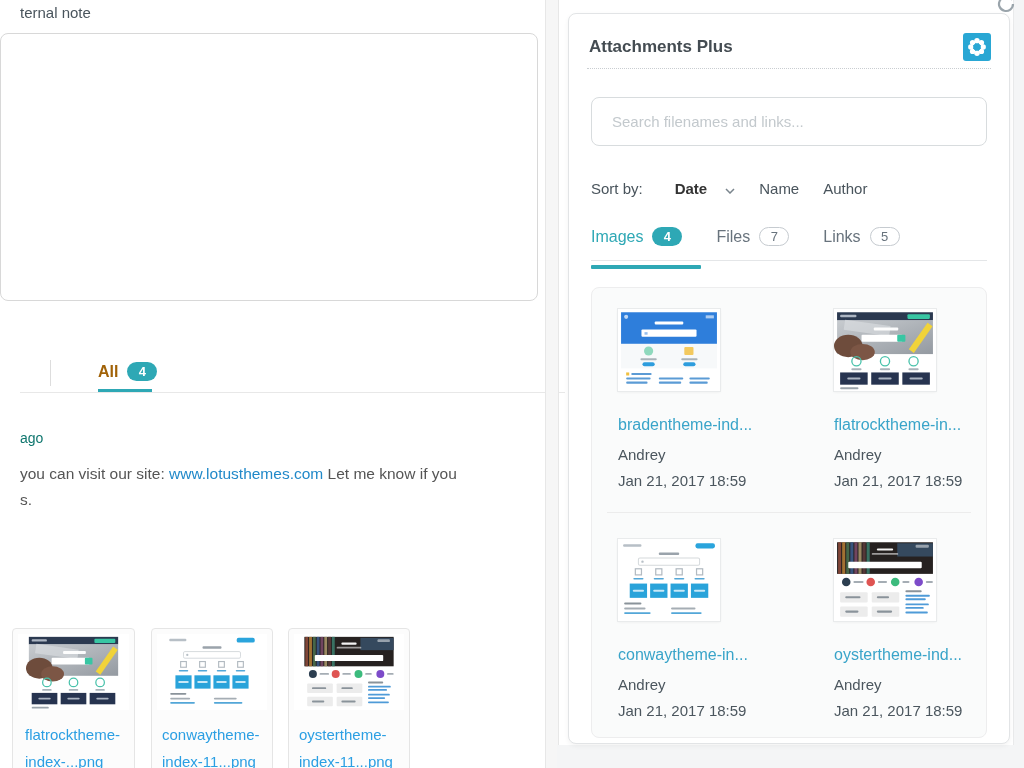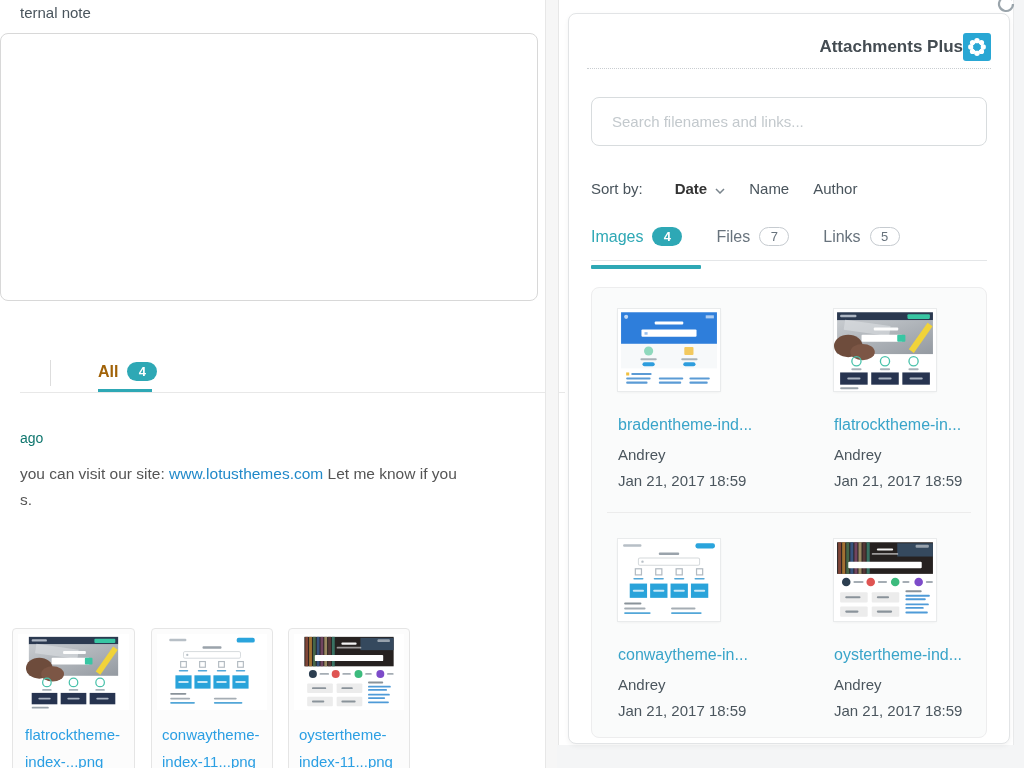--- a/index.html
+++ b/index.html
@@ -38,32 +38,32 @@
   .mini-name{padding:6px 6px 0 12px;font-size:15px;line-height:27px;color:#2b9fe3;}
   .mc1{left:-8px;width:123px;}
   .mc2{left:131px;width:122px;}
   .mc3{left:268px;width:122px;}
   .mc2 .mini-name,.mc3 .mini-name{padding-left:10px;}
   
   .panel{position:absolute;left:568px;top:13px;width:442px;height:731px;background:#fff;
     border:1px solid #e2e4e6;border-radius:8px;box-sizing:border-box;
     box-shadow:0 2px 5px rgba(0,0,0,.05);}
   .panel-header{position:absolute;left:20px;right:18px;top:19px;display:flex;
-    justify-content:flex-end;align-items:center;}
+    justify-content:space-between;align-items:center;}
   .panel-title{font-size:17px;font-weight:bold;color:#444c52;}
   .gear{width:28px;height:28px;cursor:pointer;}
   .dotted{position:absolute;left:18px;right:18px;top:54px;border-bottom:1px dotted #c9cdd1;}
   .search{position:absolute;left:22px;top:83px;width:calc(100% - 44px);height:49px;
     box-sizing:border-box;border:1px solid #d8dcde;border-radius:8px;background:#fff;
     font-size:15px;color:#555;padding:16px 20px;font-family:"Liberation Sans",sans-serif;outline:none;}
   .search::placeholder{color:#c3c9cd;}
   .sort-row{position:absolute;left:22px;top:166px;display:flex;align-items:center;
     font-size:15px;color:#49545c;}
   .sort-label{margin-right:32px;}
-  .sort-opt{margin-right:24px;cursor:pointer;display:flex;align-items:flex-start;gap:8px;}
+  .sort-opt{margin-right:24px;cursor:pointer;display:flex;align-items:flex-start;gap:18px;}
   .sort-opt.active{font-weight:bold;color:#333;}
   .tabs-row{position:absolute;left:22px;right:22px;top:213px;display:flex;gap:0;
     border-bottom:1px solid #e4e6e8;padding-bottom:14px;}
   .ptab{display:flex;align-items:flex-end;gap:9px;font-size:16px;color:#68737d;cursor:pointer;margin-right:34px;}
   .ptab.active{color:#2ea8b5;}
   .badge-outline{display:inline-block;min-width:12px;text-align:center;background:#fff;color:#68737d;
     font-size:13px;border:1px solid #c6cbd0;border-radius:10px;padding:2px 8px;line-height:13px;}
   .tabs-underline{position:absolute;left:22px;top:251px;width:110px;height:4px;background:#2ea8b5;border-radius:1px;}
   .list{position:absolute;left:22px;top:273px;width:calc(100% - 44px);height:451px;
     background:#fafbfb;border:1px solid #ededee;border-radius:8px;box-sizing:border-box;

